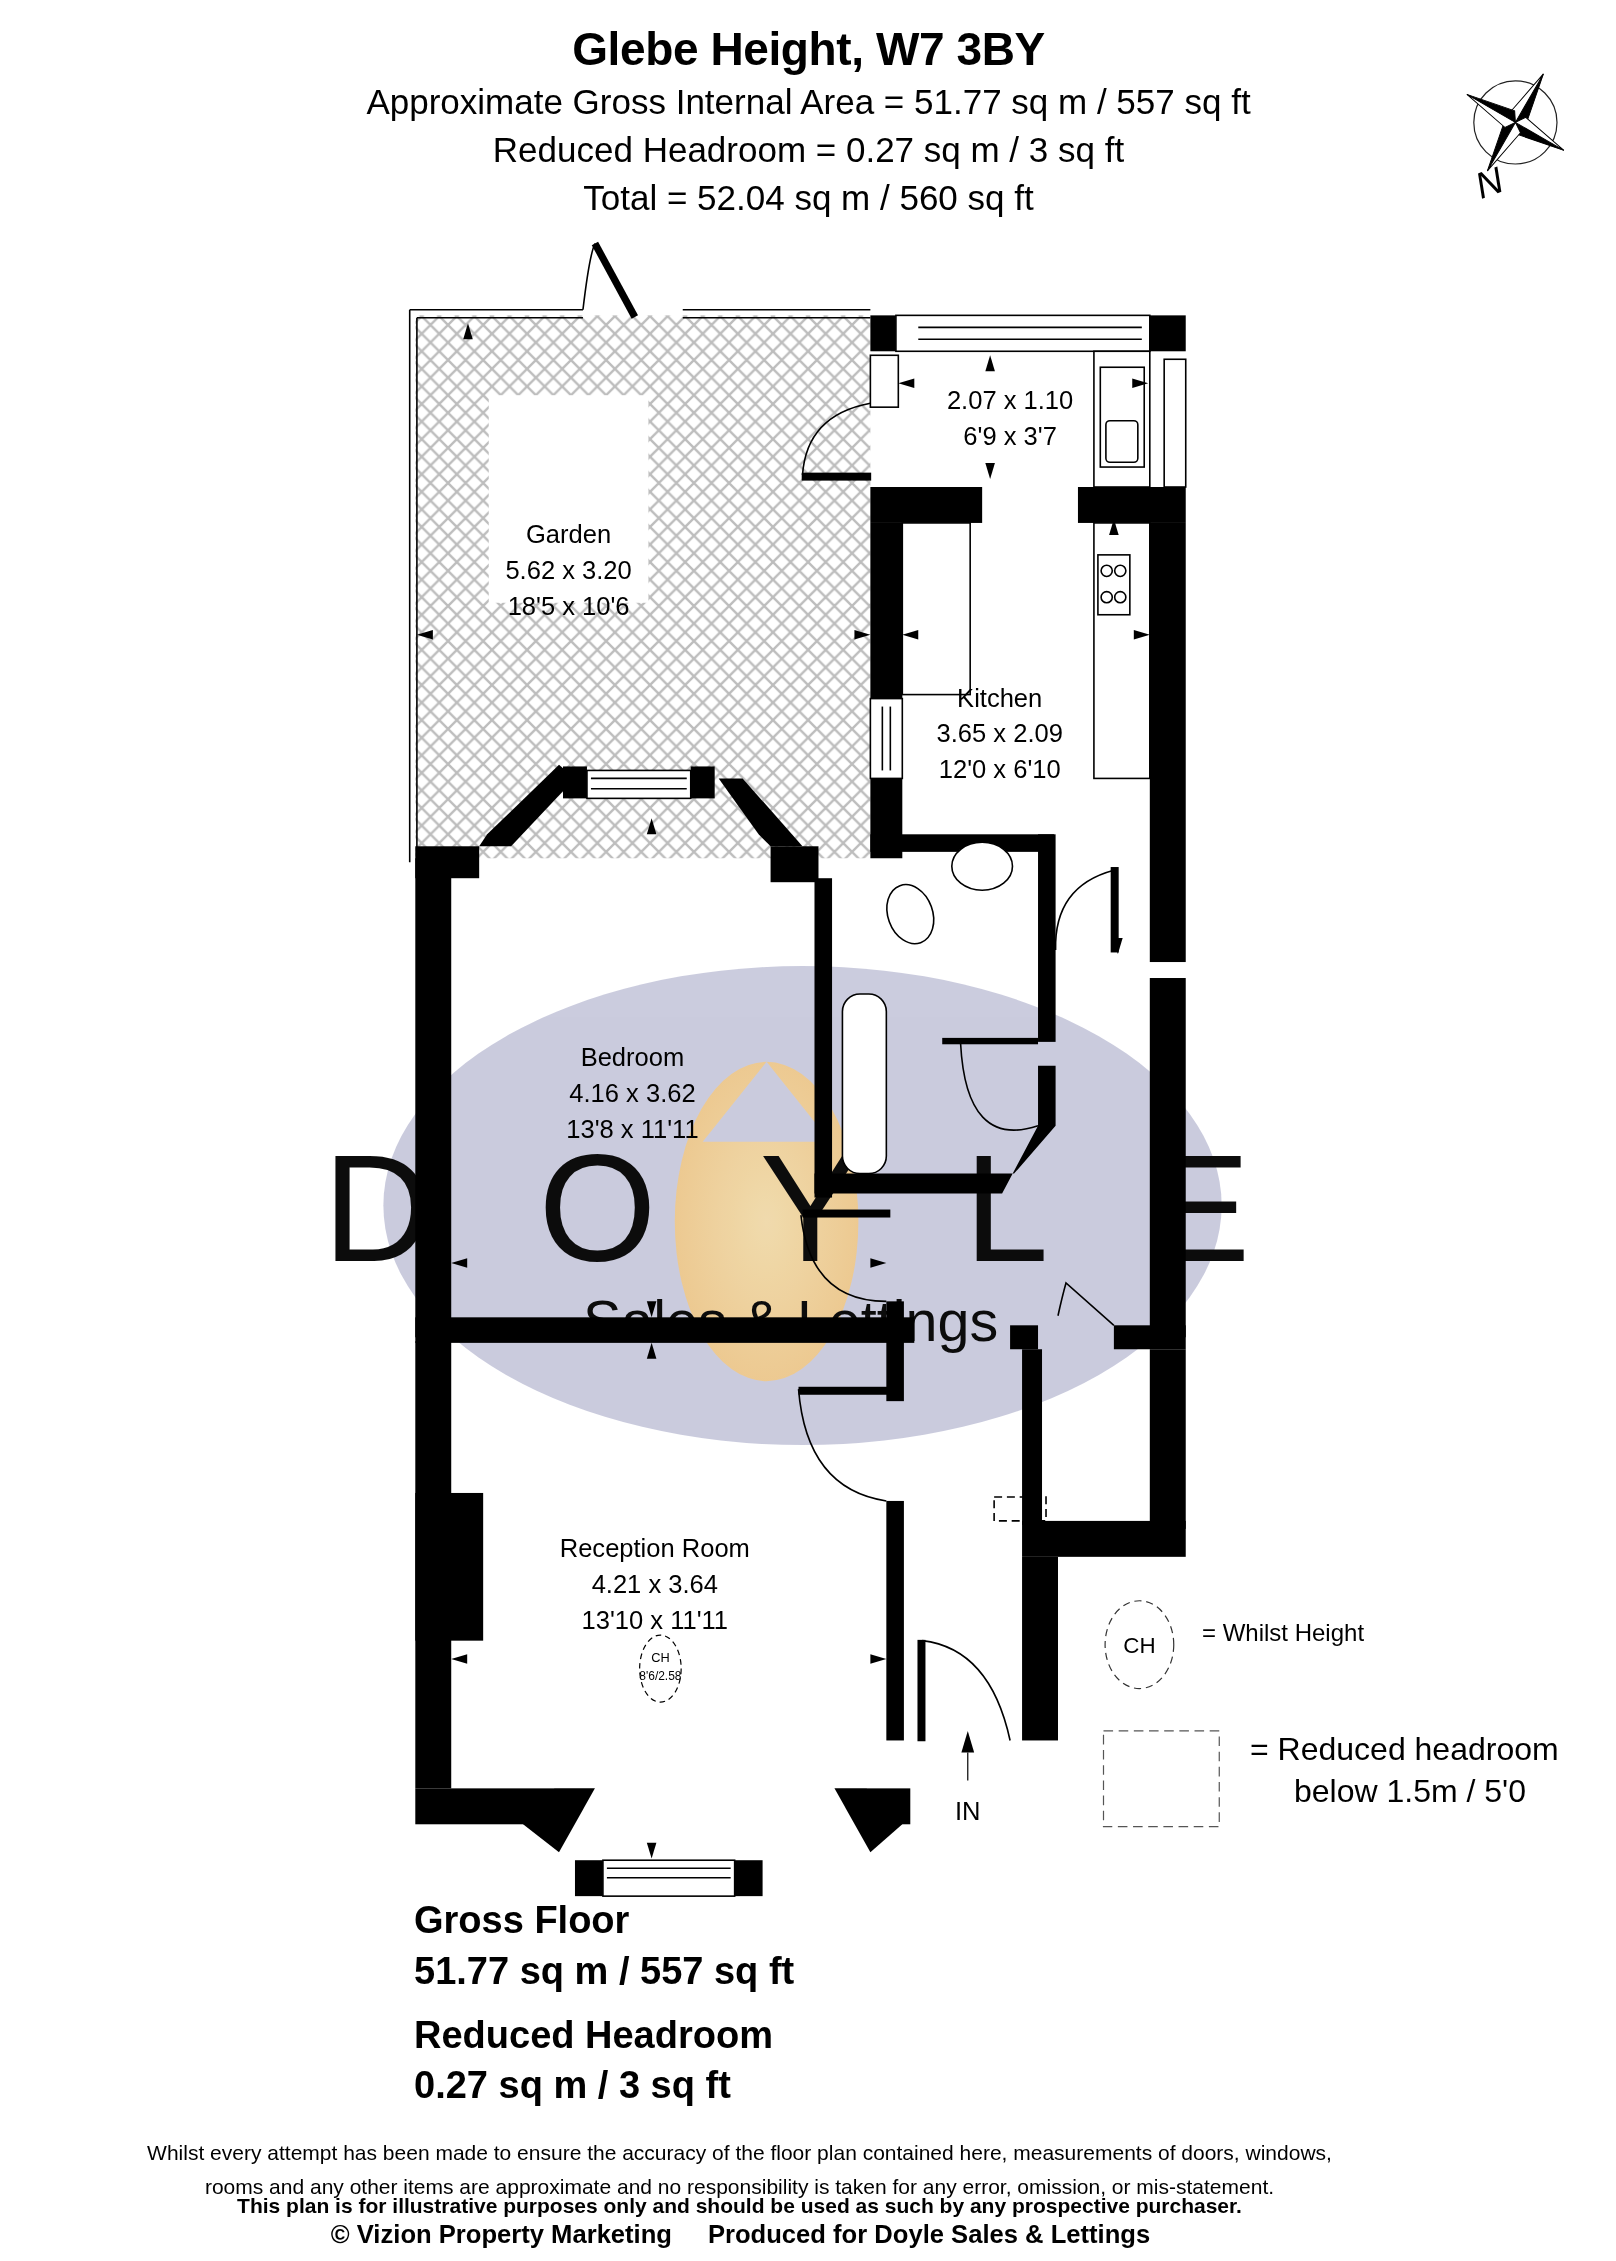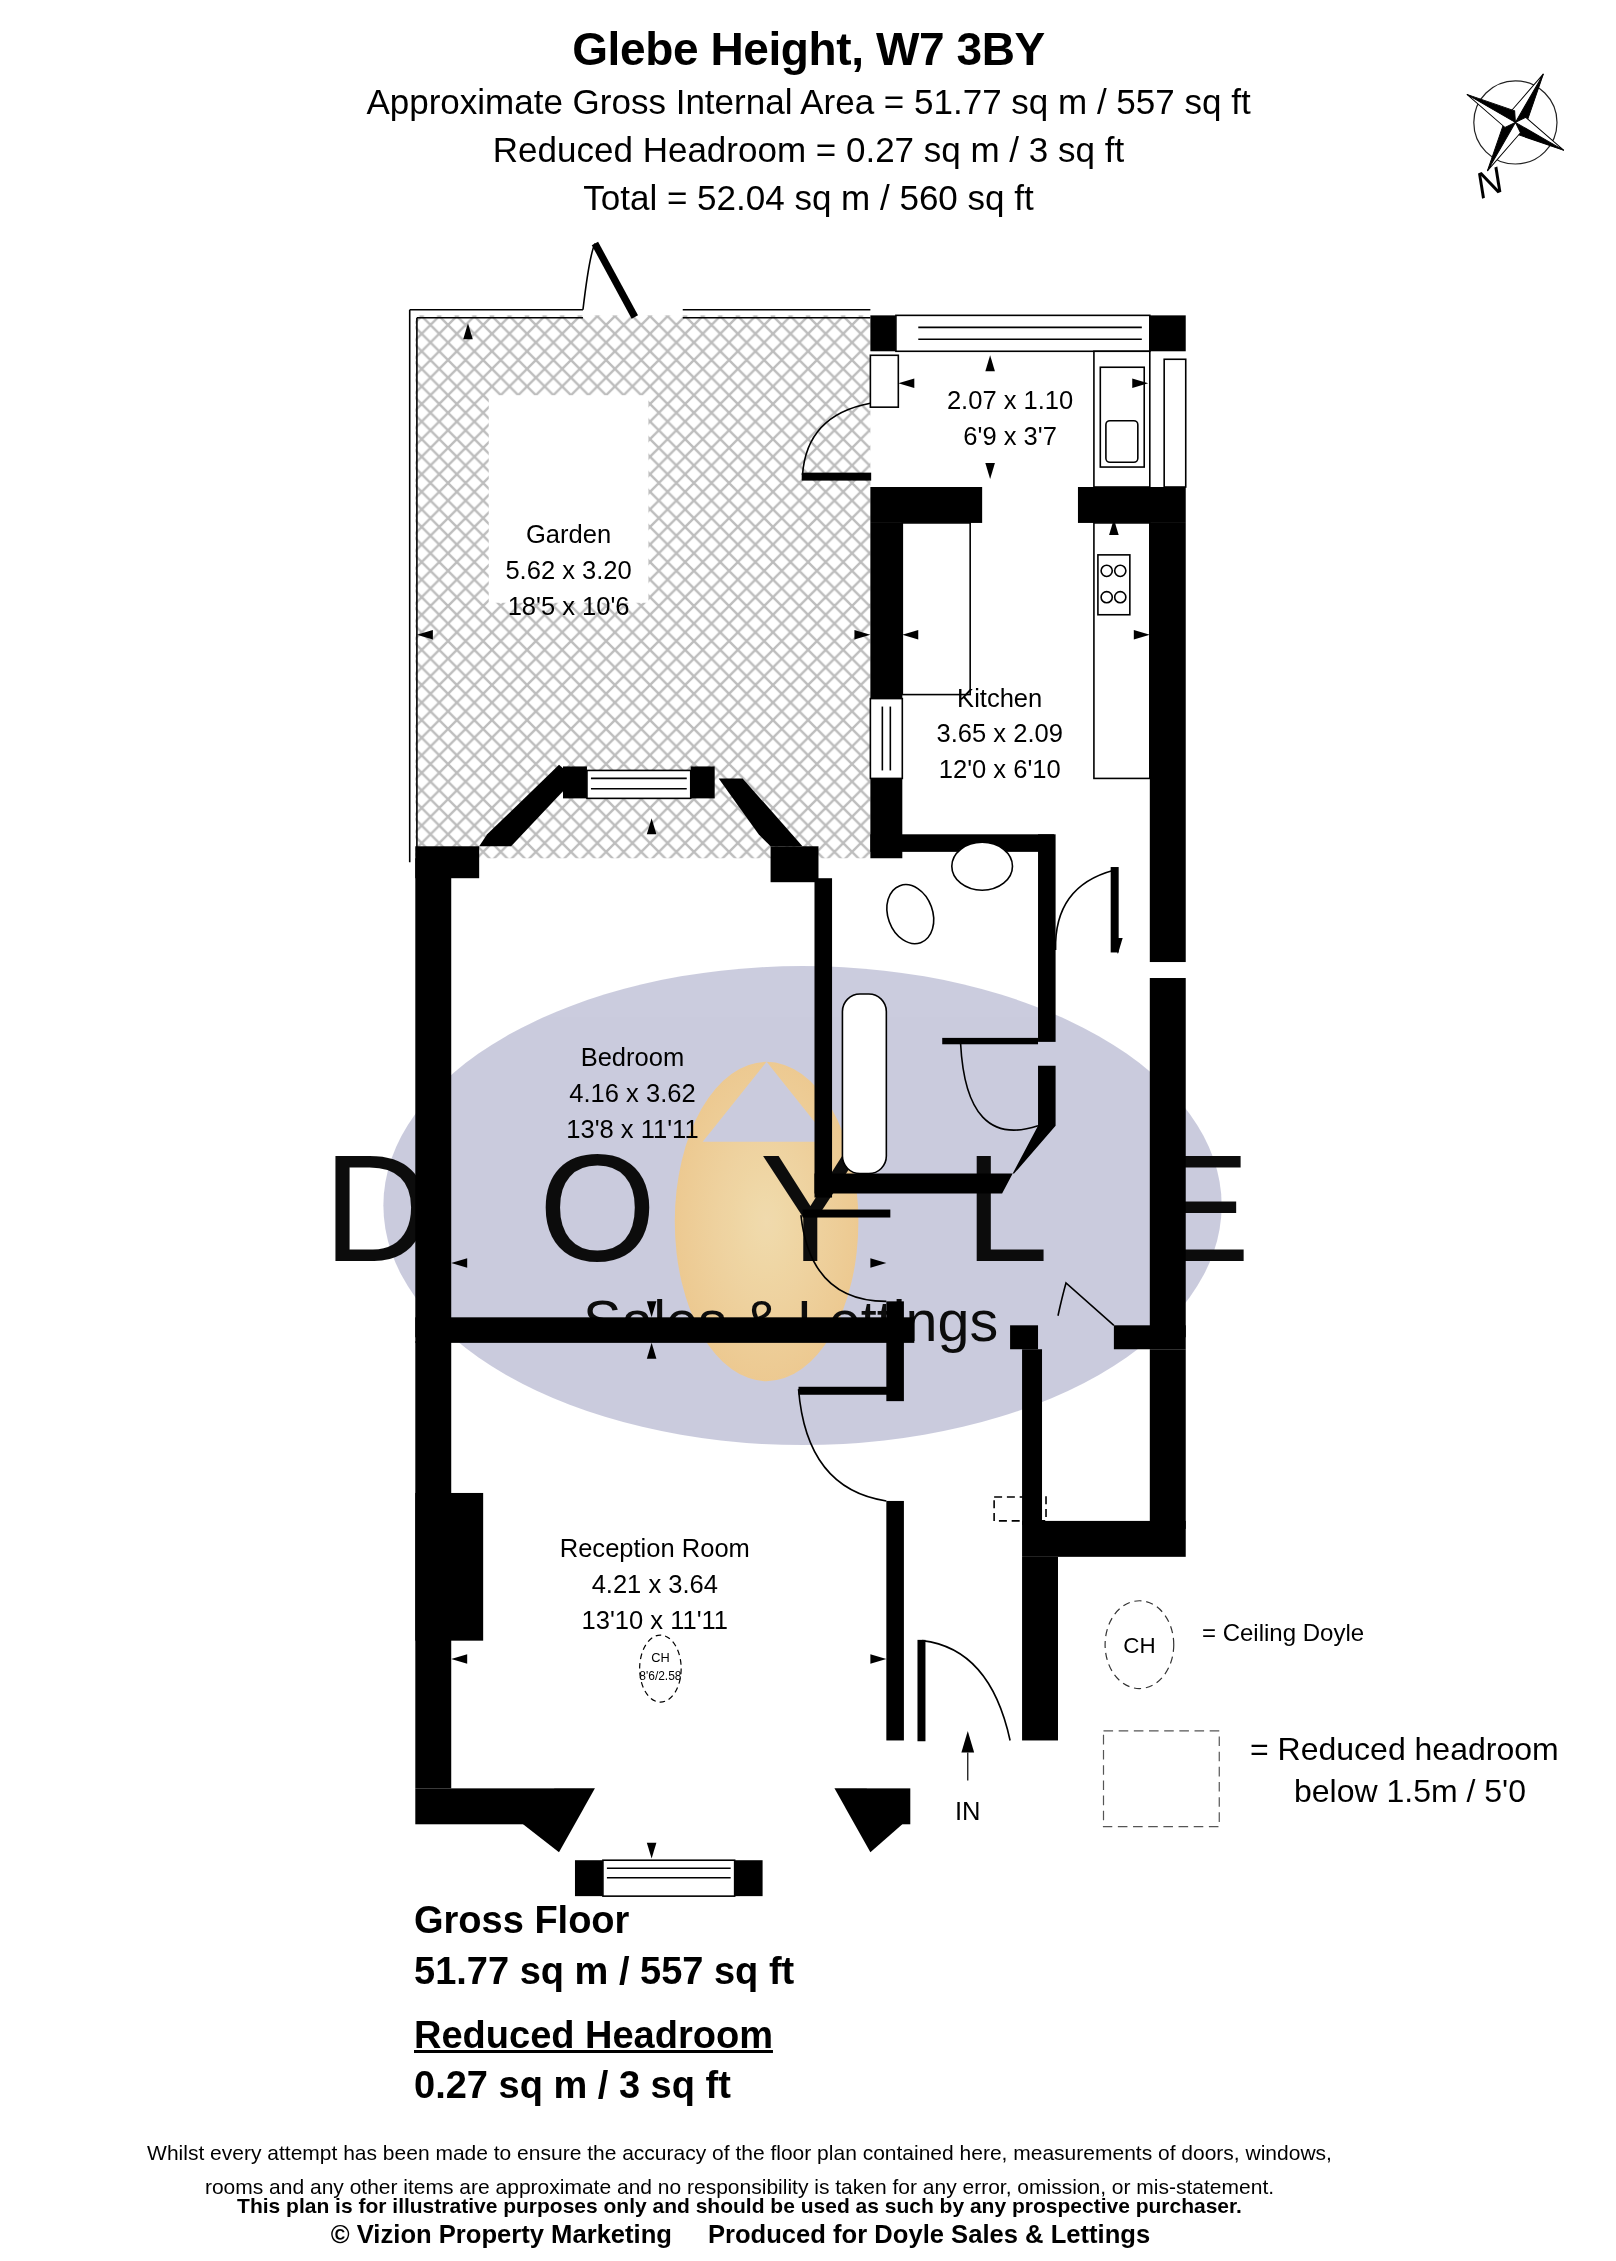--- a/index.html
+++ b/index.html
@@ -9,21 +9,21 @@
   #title { top:22.4px; font-size:46px; font-weight:bold; letter-spacing:-0.4px; }
   #gia   { top:82px; font-size:35px; }
   #rh    { top:130px; font-size:35px; }
   #tot   { top:178px; font-size:35px; }
   #compass { position:absolute; left:1453px; top:60px; width:120px; height:144px; }
   #plan { position:absolute; left:0; top:0; width:1617px; height:2261px; }
   .lbl { font-family:"Liberation Sans", sans-serif; fill:#000; text-anchor:middle; }
   .floor-summary { position:absolute; left:414px; font-weight:bold; font-size:38px; white-space:nowrap; }
   #gf-title { top:1899px; }
   #gf-area  { top:1950px; }
-  #rh-title { top:2014px;text-decoration:underline; }
+  #rh-title { top:2014px; }
   #rh-area  { top:2064px; }
   .legend-text { position:absolute; white-space:nowrap; }
   #leg-ch { left:1202px; top:1619px; font-size:24px; }
   #leg-rh1 { left:1250px; top:1731px; font-size:32px; }
   #leg-rh2 { left:1294px; top:1773px; font-size:32px; }
   .disc { position:absolute; left:0; width:1479px; text-align:center; font-size:21px; white-space:nowrap; }
   #d1 { top:2141px; } #d2 { top:2168px;margin-top:7px; } #d3 { top:2194px;font-weight:bold; }
   #credits { position:absolute; left:0; width:1481px; top:2220px; text-align:center; font-size:25.6px; font-weight:bold; white-space:nowrap; }
   #credits span { margin:0 14.4px; }
 </style>
@@ -225,21 +225,21 @@
     <polygon points="565,2078 585,2072 585,2084"></polygon>
     <polygon points="1110,2078 1090,2072 1090,2084"></polygon>
     <polygon points="816,2328 810,2308 822,2308"></polygon>
   </g>
 
   <ellipse cx="1427" cy="2060" rx="43" ry="55" fill="none" stroke="#333" stroke-width="1.5" stroke-dasharray="9,6"></ellipse>
   <text class="lbl" x="1427" y="2070" font-size="28">CH</text>
   <rect x="1382" y="2168" width="145" height="120" fill="none" stroke="#555" stroke-width="1.5" stroke-dasharray="12,7"></rect>
 </svg>
 
-<div id="leg-ch" class="legend-text">=  Ceiling Doyle</div>
+<div id="leg-ch" class="legend-text">=  Whilst Height</div>
 <div id="leg-rh1" class="legend-text">= Reduced headroom</div>
 <div id="leg-rh2" class="legend-text">below 1.5m / 5'0</div>
 
 <div id="gf-title" class="floor-summary">Gross Floor</div>
 <div id="gf-area" class="floor-summary">51.77 sq m / 557 sq ft</div>
 <div id="rh-title" class="floor-summary">Reduced Headroom</div>
 <div id="rh-area" class="floor-summary">0.27 sq m / 3 sq ft</div>
 
 <div id="d1" class="disc">Whilst every attempt has been made to ensure the accuracy of the floor plan contained here, measurements of doors, windows,</div>
 <div id="d2" class="disc">rooms and any other items are approximate and no responsibility is taken for any error, omission, or mis-statement.</div>

